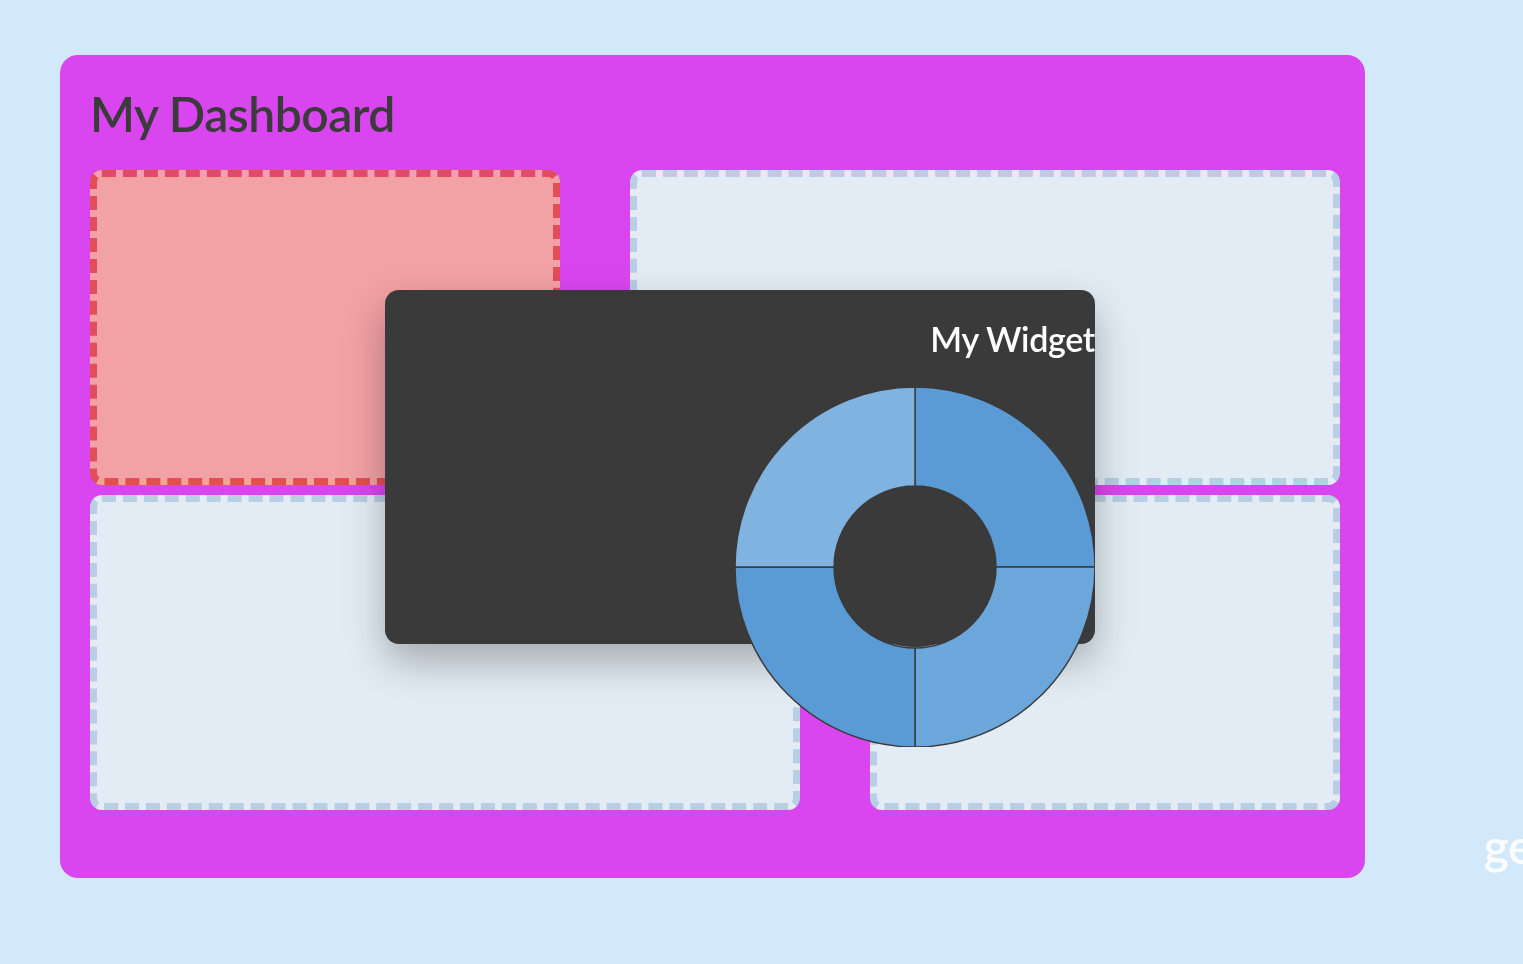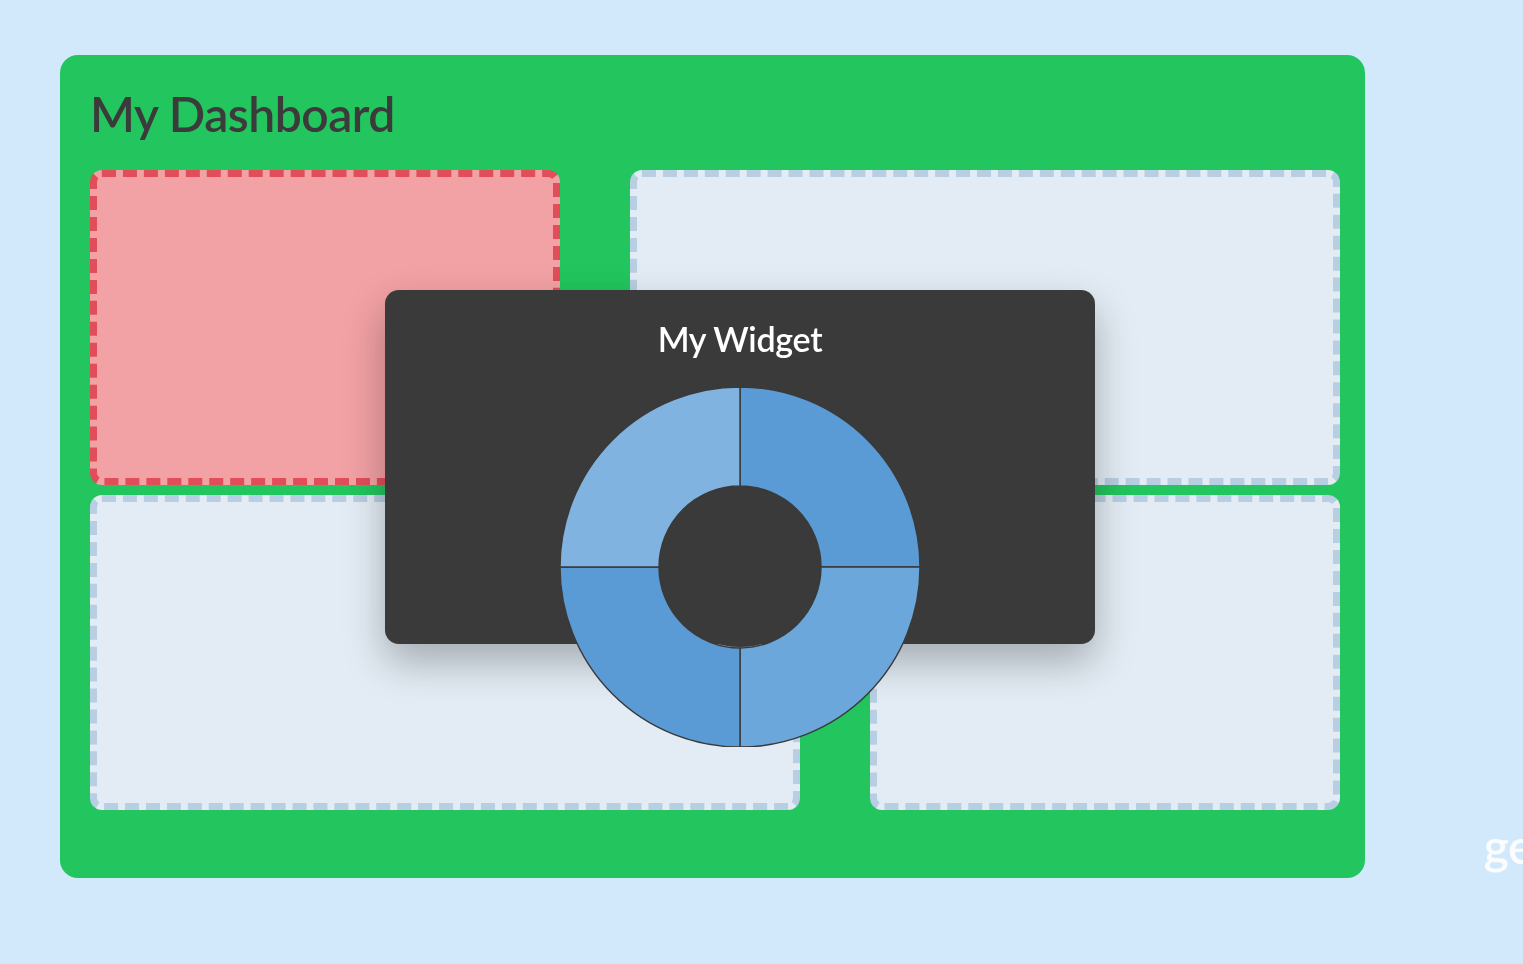--- a/index.html
+++ b/index.html
@@ -19,21 +19,21 @@
       position: absolute;
       inset: 0;
       background: #d2e9fb;
     }
     .dashboard-panel {
       position: absolute;
       left: 60px;
       top: 55px;
       width: 1305px;
       height: 823px;
-      background: #22c55e;
+      background: #d946ef;
       border-radius: 18px;
     }
     .dashboard-title {
       position: absolute;
       left: 30px;
       top: 30px;
       font-size: 48px;
       font-weight: 600;
       color: #3b3b3b;
       letter-spacing: -0.5px;
@@ -76,21 +76,21 @@
       position: absolute;
       left: 385px;
       top: 290px;
       width: 710px;
       height: 354px;
       background: #3a3a3a;
       border-radius: 14px;
       box-shadow: 0 18px 40px rgba(0,0,0,0.28);
       display: flex;
       flex-direction: column;
-      align-items: center;
+      align-items: flex-end;
       padding-top: 28px;
       cursor: grab;
     }
     .widget-title {
       color: #ffffff;
       font-size: 34px;
       font-weight: 600;
       letter-spacing: -0.3px;
     }
     .donut-wrap {

